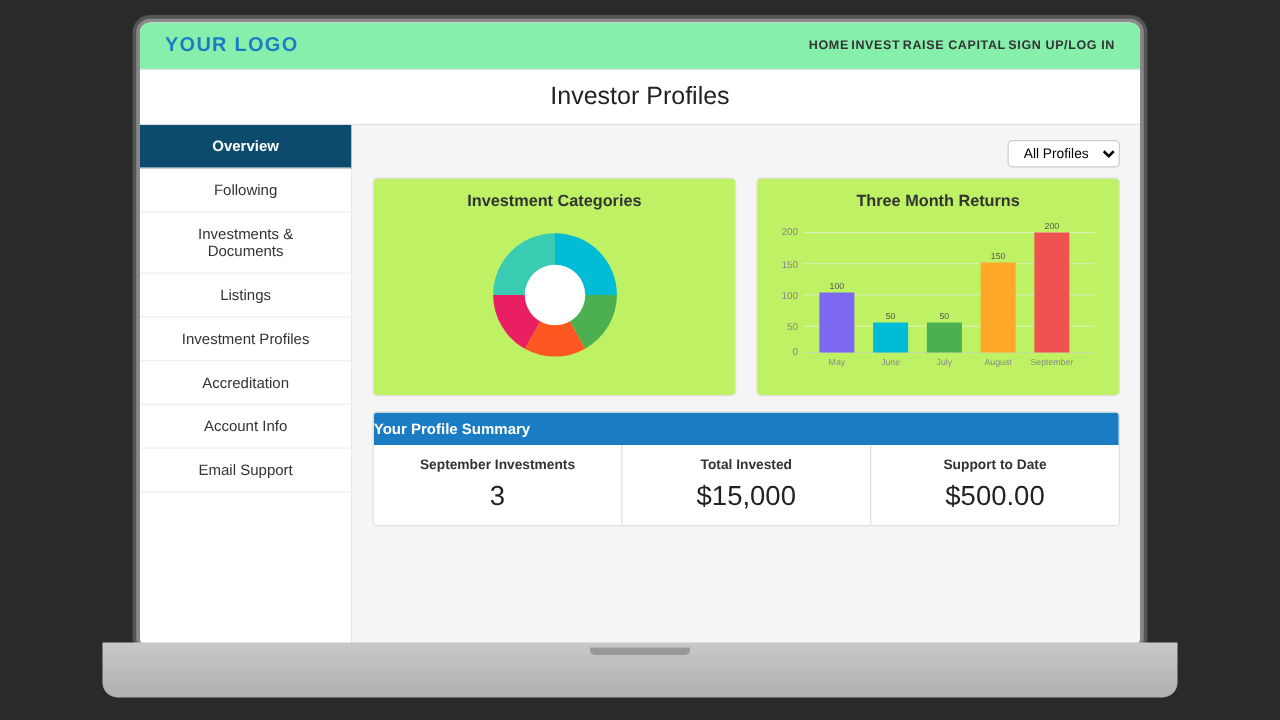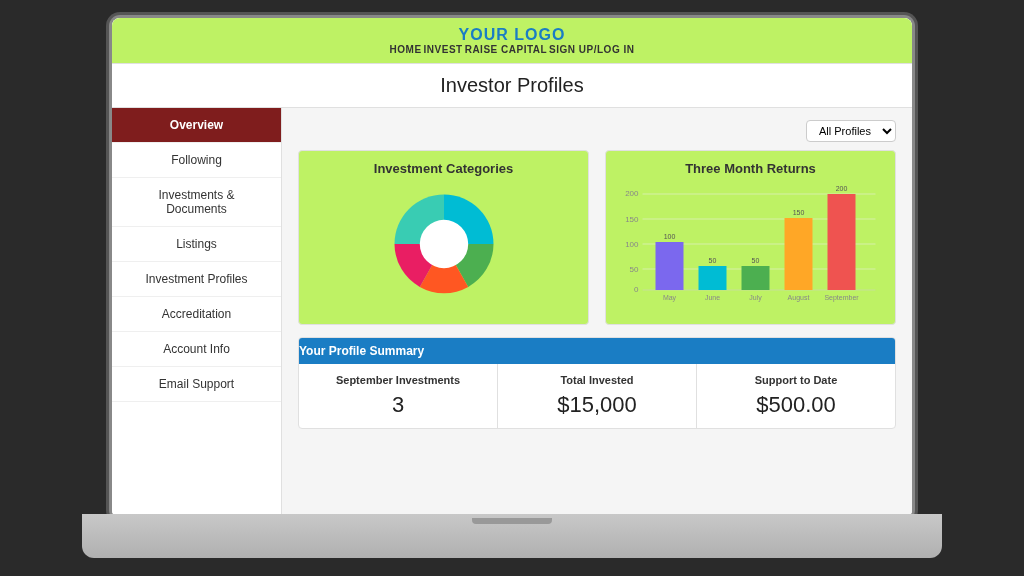--- a/index.html
+++ b/index.html
@@ -55,28 +55,27 @@
     .screen-content {
       width: 100%;
       height: 100%;
       background: #f5f5f5;
       display: flex;
       flex-direction: column;
     }
 
     
     .top-nav {
-      background: #bef264;
+      background: #86efac;
       padding: 8px 20px;
       display: flex;
       justify-content: space-between;
       align-items: center;
       border-bottom: 1px solid #e0e0e0;
       min-height: 38px;
-      flex-direction: column;
     }
 
     .logo {
       font-size: 16px;
       font-weight: bold;
       color: #1a7dc4;
       letter-spacing: 1px;
     }
 
     .nav-links {
@@ -126,21 +125,21 @@
     .sidebar-item {
       padding: 10px 16px;
       font-size: 12px;
       color: #333;
       border-bottom: 1px solid #efefef;
       cursor: pointer;
       text-align: center;
     }
 
     .sidebar-item.active {
-      background: #7f1d1d;
+      background: #0c4a6e;
       color: #fff;
       font-weight: bold;
     }
 
     
     .content-area {
       flex: 1;
       padding: 12px 16px;
       overflow-y: auto;
       background: #f5f5f5;

